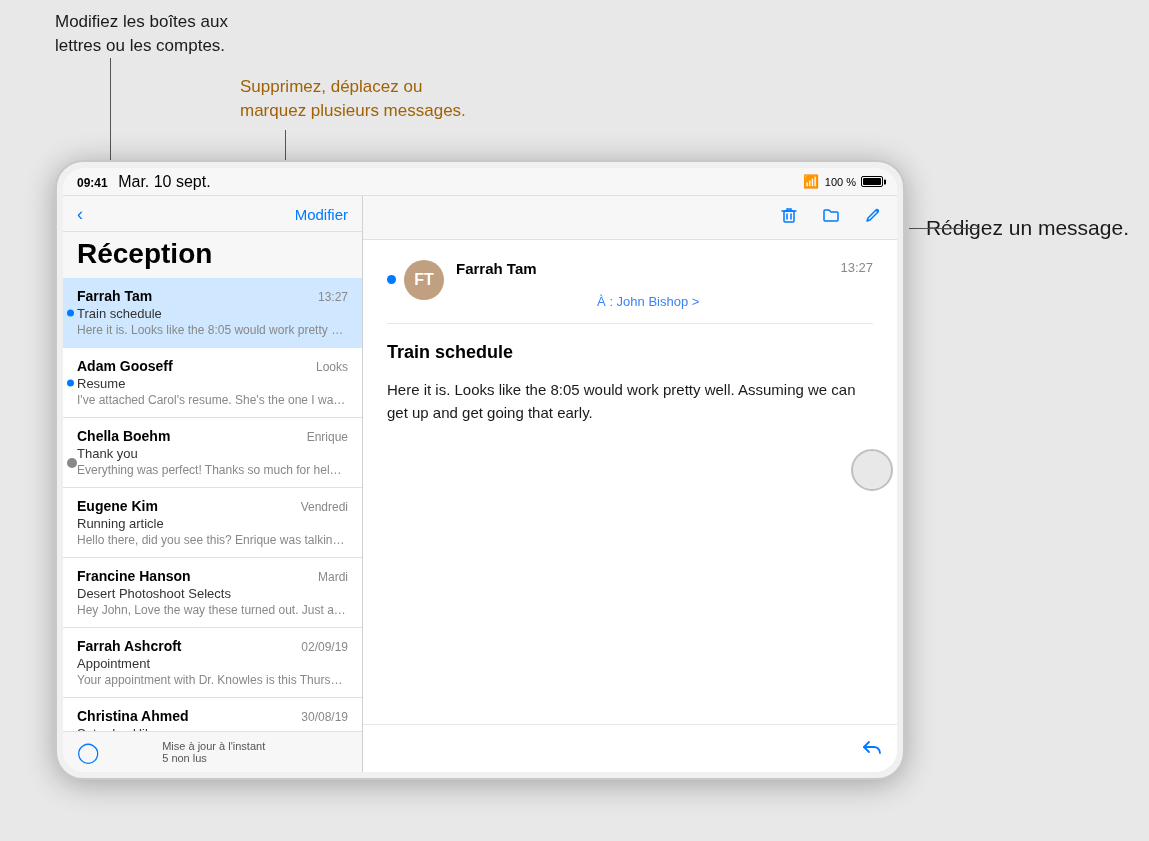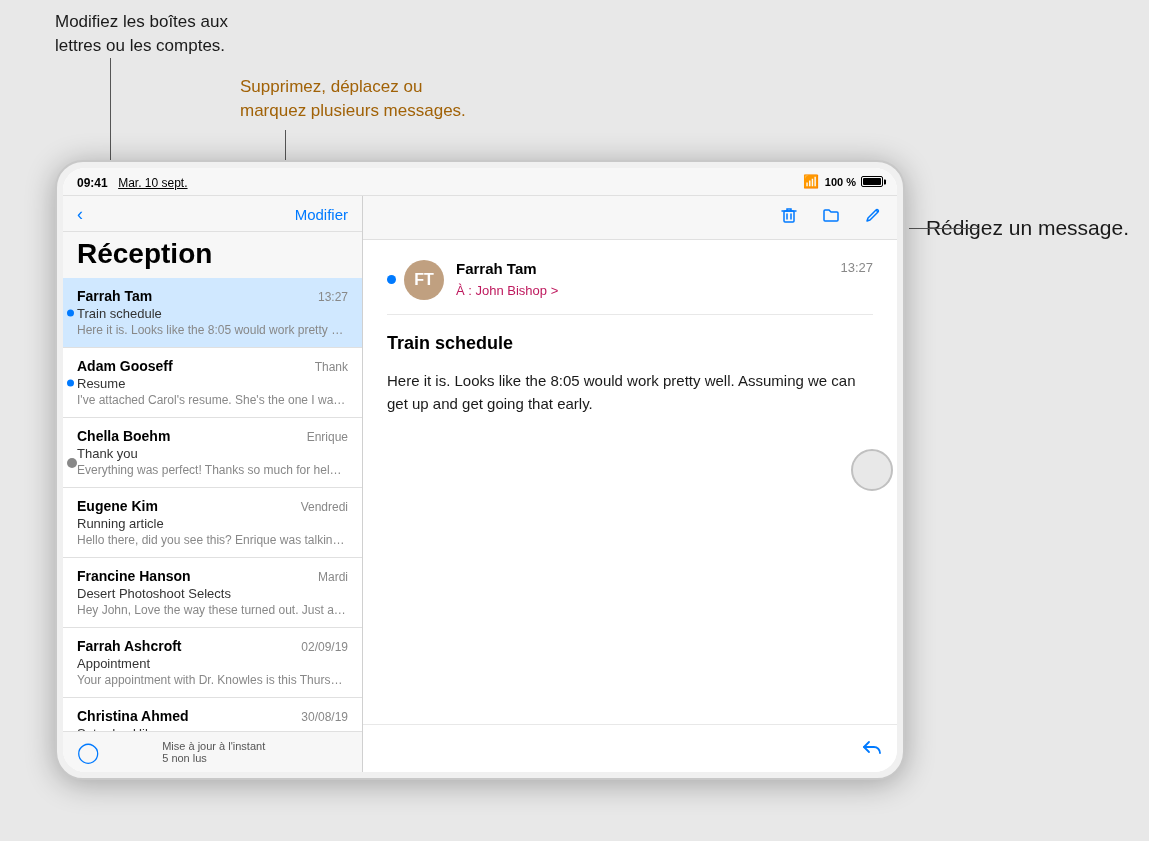--- a/index.html
+++ b/index.html
@@ -49,33 +49,32 @@
       padding: 0 14px;
       border-bottom: 1px solid #e0e0e0;
       flex-shrink: 0;
     }
     .status-time {
       font-size: 12px;
       font-weight: 600;
       color: #000;
     }
     .status-date {
-      font-size: 12px;
-      color: #000;
-      text-decoration: underline;
+      font-size: 16px;
+      color: #000;
     }
     .status-right {
       display: flex;
       align-items: center;
       gap: 5px;
       font-size: 11px;
       color: #000;
     }
     .wifi-icon { font-size: 13px; }
-    .battery-pct { font-size: 11px; font-weight: 700; }
+    .battery-pct { font-size: 11px; font-weight: 400; }
     .battery-icon {
       width: 22px;
       height: 11px;
       border: 1.5px solid #000;
       border-radius: 2px;
       position: relative;
       display: flex;
       align-items: center;
       padding: 1px;
     }
@@ -290,22 +289,23 @@
     }
 
     .message-from {
       font-size: 15px;
       font-weight: 600;
       color: #000;
     }
 
     .message-to {
       font-size: 13px;
-      color: #be185d;
-      margin-top: 6px;
+      color: #3b82f6;
+      margin-top: 17px;
+      text-align: center;
     }
 
     .message-timestamp {
       font-size: 13px;
       color: #888;
       flex-shrink: 0;
     }
 
     .message-subject-line {
       font-size: 18px;
@@ -456,21 +456,21 @@
               <span class="mail-sender">Farrah Tam</span>
               <span class="mail-time">13:27</span>
             </div>
             <div class="mail-subject">Train schedule</div>
             <div class="mail-preview">Here it is. Looks like the 8:05 would work pretty well. Assuming we can get...</div>
           </div>
 
           <div class="mail-item unread">
             <div class="mail-item-header">
               <span class="mail-sender">Adam Gooseff</span>
-              <span class="mail-time">Thank</span>
+              <span class="mail-time">Looks</span>
             </div>
             <div class="mail-subject">Resume</div>
             <div class="mail-preview">I've attached Carol's resume. She's the one I was telling you about. She may n...</div>
           </div>
 
           <div class="mail-item">
             <div class="mail-item-header">
               <span class="mail-sender">Chella Boehm</span>
               <span class="mail-time">Enrique</span>
             </div>

